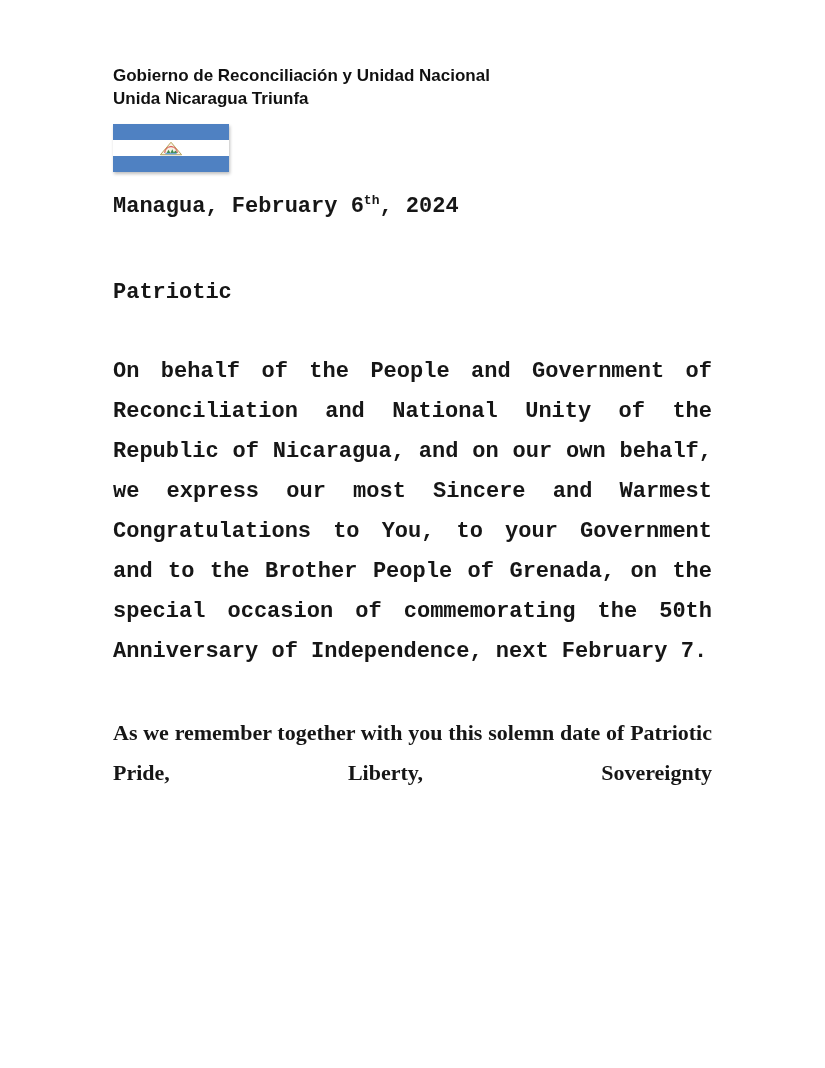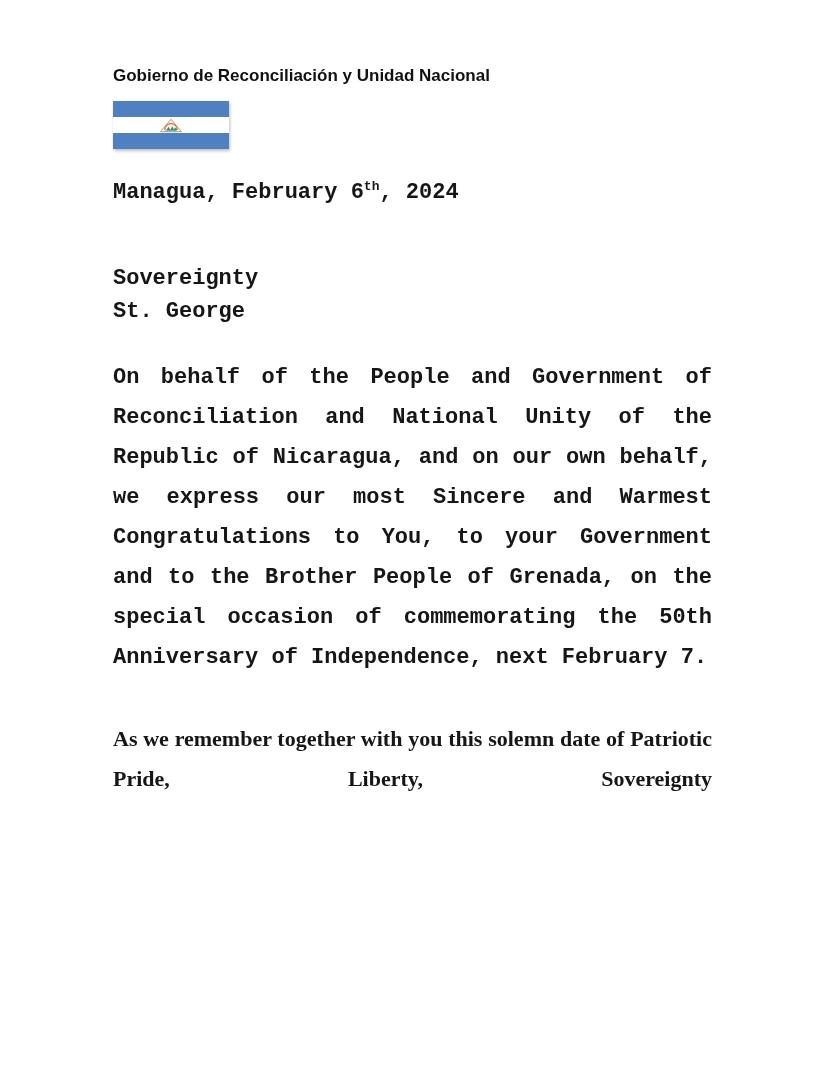--- a/index.html
+++ b/index.html
@@ -42,42 +42,42 @@
     width: 26px;
     height: 15px;
     display: block;
   }
   .mono {
     font-family: "Liberation Mono", "DejaVu Sans Mono", monospace;
     font-weight: bold;
     color: #161616;
   }
   .dateline {
-    margin-top: 29px;
+    margin-top: 20px;
     font-size: 22px;
     line-height: 30px;
     white-space: nowrap;
   }
   .dateline sup {
     font-size: 13px;
     vertical-align: super;
     line-height: 0;
   }
   .recipient {
     margin-top: 54px;
     font-size: 22px;
     line-height: 33px;
   }
   .salutation {
     margin-top: 41px;
     font-size: 22px;
     line-height: 33px;
   }
   .body-paragraph {
-    margin: 30px 0 0 0;
+    margin: 43px 0 0 0;
     width: 599px;
     font-size: 22px;
     line-height: 40px;
     text-align: justify;
     word-spacing: normal;
   }
   .body-paragraph + .body-paragraph {
     margin-top: 41px;
   }
   .body-paragraph.continues {
@@ -85,20 +85,21 @@
     font-family: Liberation Serif, serif;
   }
 </style>
 </head>
 <body>
 
 <div class="page">
 
   <div class="letterhead">
     <div>Gobierno de Reconciliación y Unidad Nacional</div>
+    <div>Unida Nicaragua Triunfa</div>
   </div>
 
   <div class="flag">
     <div class="stripe blue"></div>
     <div class="stripe white">
       <svg class="emblem" viewBox="0 0 40 24" xmlns="http://www.w3.org/2000/svg" aria-hidden="true">
         <polygon points="20,2 37,22 3,22" fill="#f6f3e4" stroke="#b9a35a" stroke-width="1.6"></polygon>
         <path d="M10 19 A10 10 0 0 1 30 19" fill="none" stroke="#d43a3a" stroke-width="1.6"></path>
         <polygon points="13,19 16,14 19,19" fill="#3f8a4a"></polygon>
         <polygon points="19,19 22,13 25,19" fill="#3f8a4a"></polygon>
@@ -107,22 +108,21 @@
       </svg>
     </div>
     <div class="stripe blue"></div>
   </div>
 
   <div class="mono dateline">
     <span>Managua, February 6</span><sup>th</sup><span>, 2024</span>
   </div>
 
   <div class="mono recipient">
-    <div>Sovereignty</div>
-    <div>St. George</div>
+    <div>Patriotic</div>
   </div>
 
 
   <p class="mono body-paragraph">On behalf of the People and Government of Reconciliation and National Unity of the Republic of Nicaragua, and on our own behalf, we express our most Sincere and Warmest Congratulations to You, to your Government and to the Brother People of Grenada, on the special occasion of commemorating the 50th Anniversary of Independence, next February 7.</p>
 
   <p class="mono body-paragraph continues">As we remember together with you this solemn date of Patriotic Pride, Liberty, Sovereignty</p>
 
 </div>
 
 </body></html>

